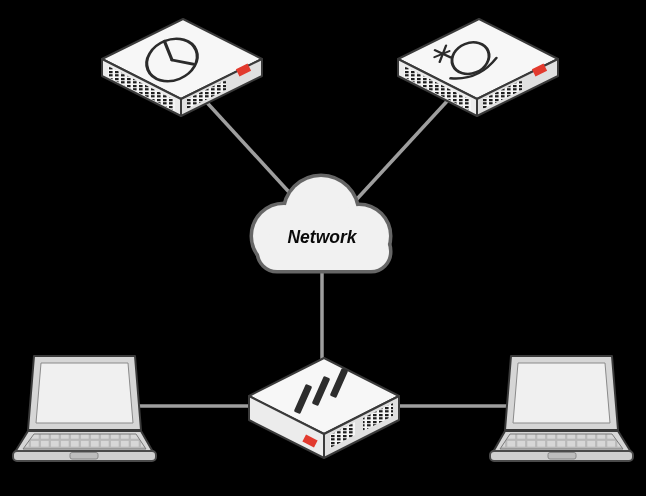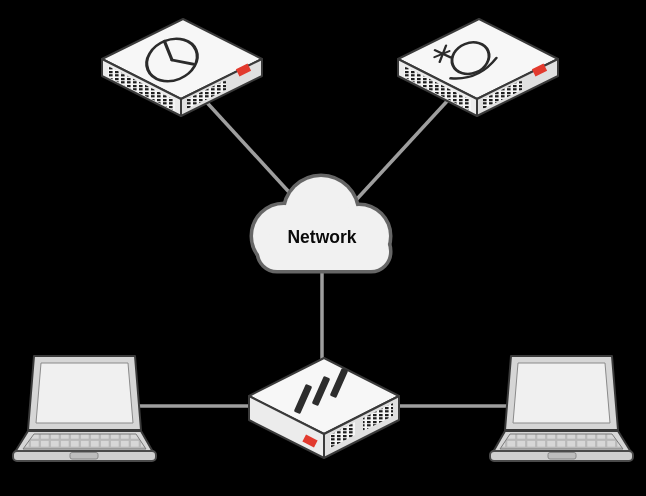--- a/index.html
+++ b/index.html
@@ -2,20 +2,21 @@
 <html><head>
 <meta charset="utf-8">
 <style>
   html, body { margin: 0; padding: 0; background: #000; }
   .canvas {
     position: relative;
     width: 646px;
     height: 496px;
     background: #84cc16;
     overflow: hidden;
+    font-style: italic;
   }
   svg { display: block; }
   .cloud-label {
     font-family: "Liberation Sans", sans-serif;
     font-weight: bold;
     font-size: 17.5px;
     fill: #0a0a0a;
     text-anchor: middle;
   }
   .edge { stroke: #9e9e9e; stroke-width: 3.5; }

